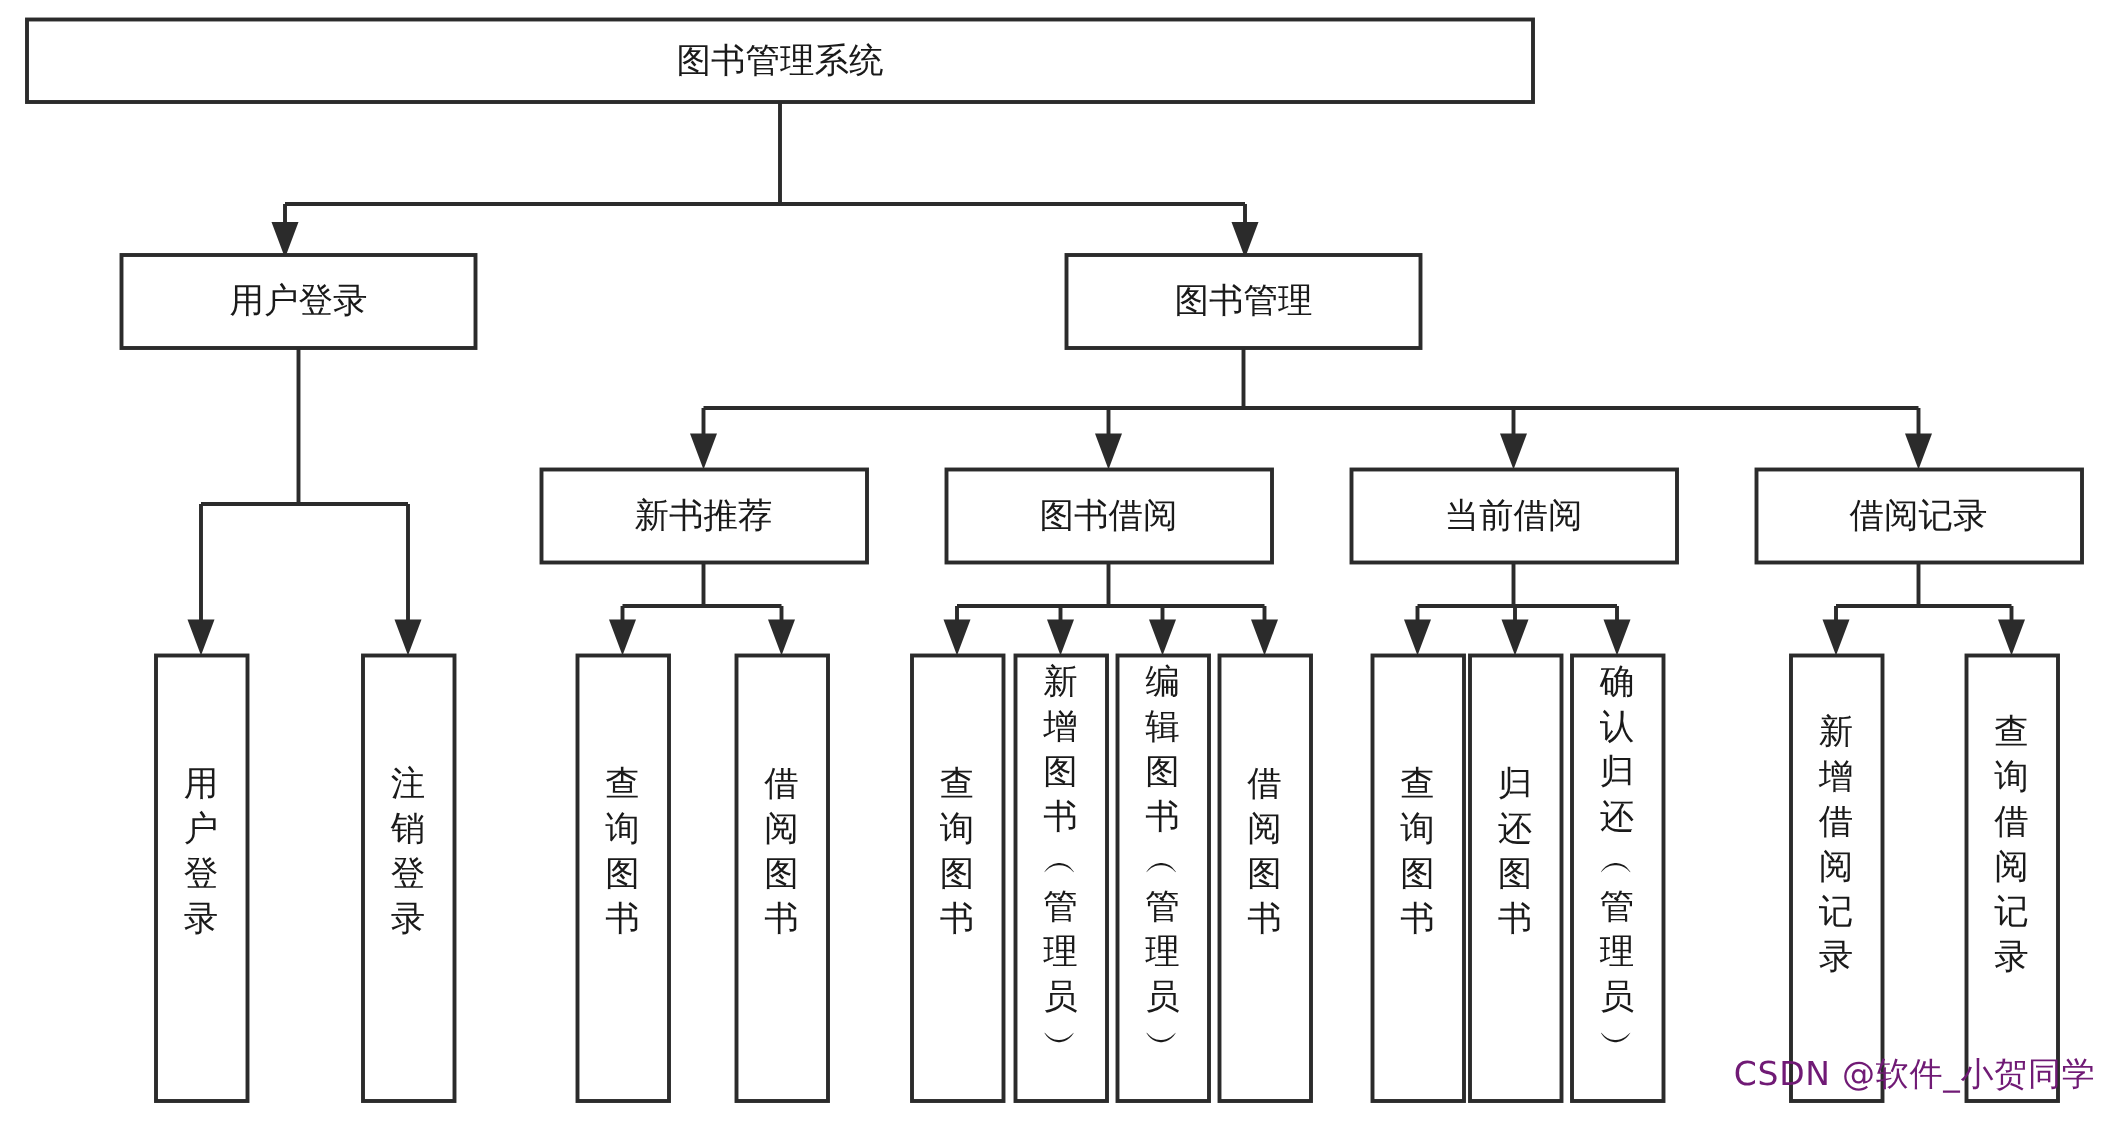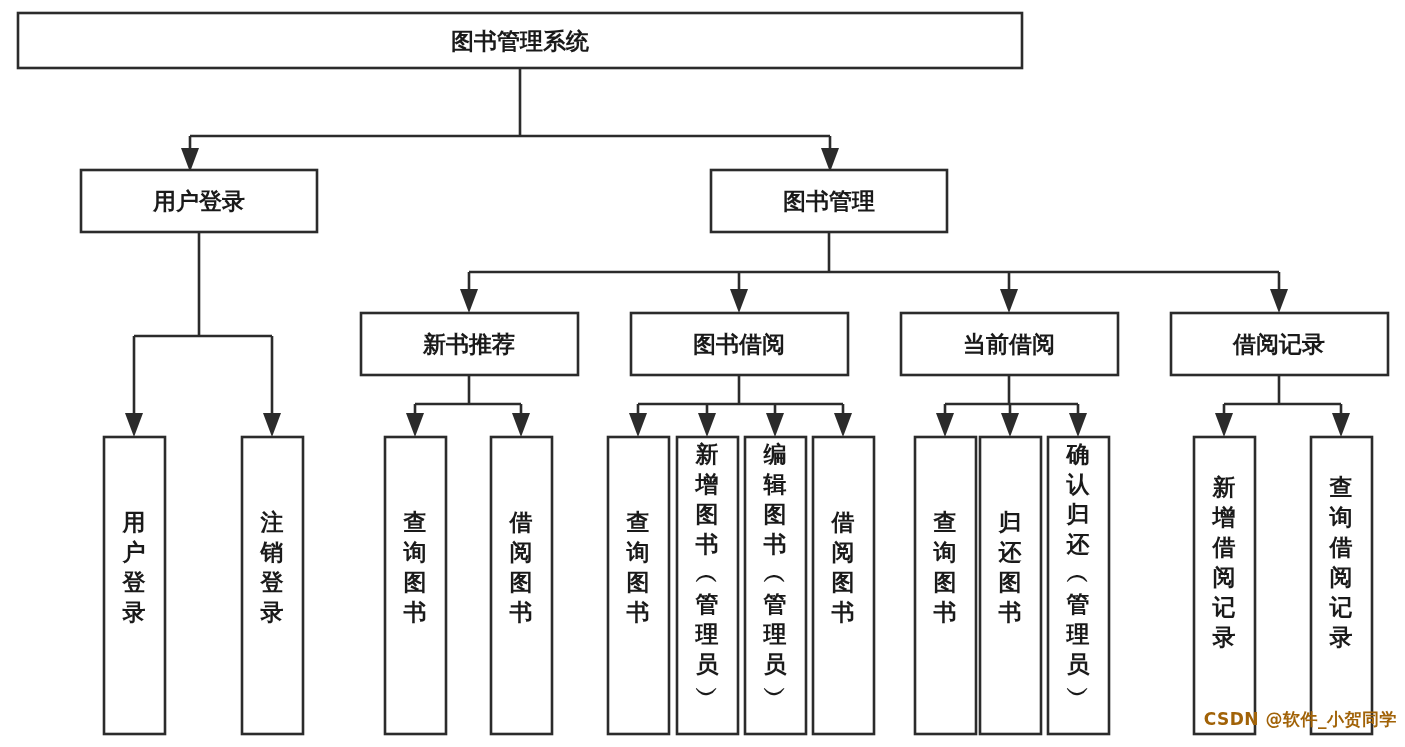--- a/index.html
+++ b/index.html
@@ -11,21 +11,20 @@
     width: 1405px;
     height: 747px;
     font-family: "DejaVu Sans", "Liberation Sans", sans-serif;
     overflow: hidden;
   }
   #diagram-root {
     position: relative;
     width: 1405px;
     height: 737px;
     background: #ffffff;
-    font-weight: bold;
   }
   svg#flow {
     position: absolute;
     left: 0;
     top: 0;
     width: 1405px;
     height: 747px;
     display: block;
   }
   .node-box {
@@ -54,22 +53,22 @@
     fill: #1a1a1a;
     font-family: "DejaVu Sans", "Liberation Sans", sans-serif;
     font-size: 23px;
     text-anchor: middle;
   }
   .watermark {
     position: absolute;
     right: 8px;
     bottom: 6px;
     font-family: "DejaVu Sans", "Liberation Sans", sans-serif;
-    font-size: 17px;
-    color: #a16207;
+    font-size: 22px;
+    color: #701a75;
     letter-spacing: 0.5px;
     white-space: nowrap;
     user-select: none;
   }
 </style>
 </head>
 <body>
 
 <div id="diagram-root">
 

